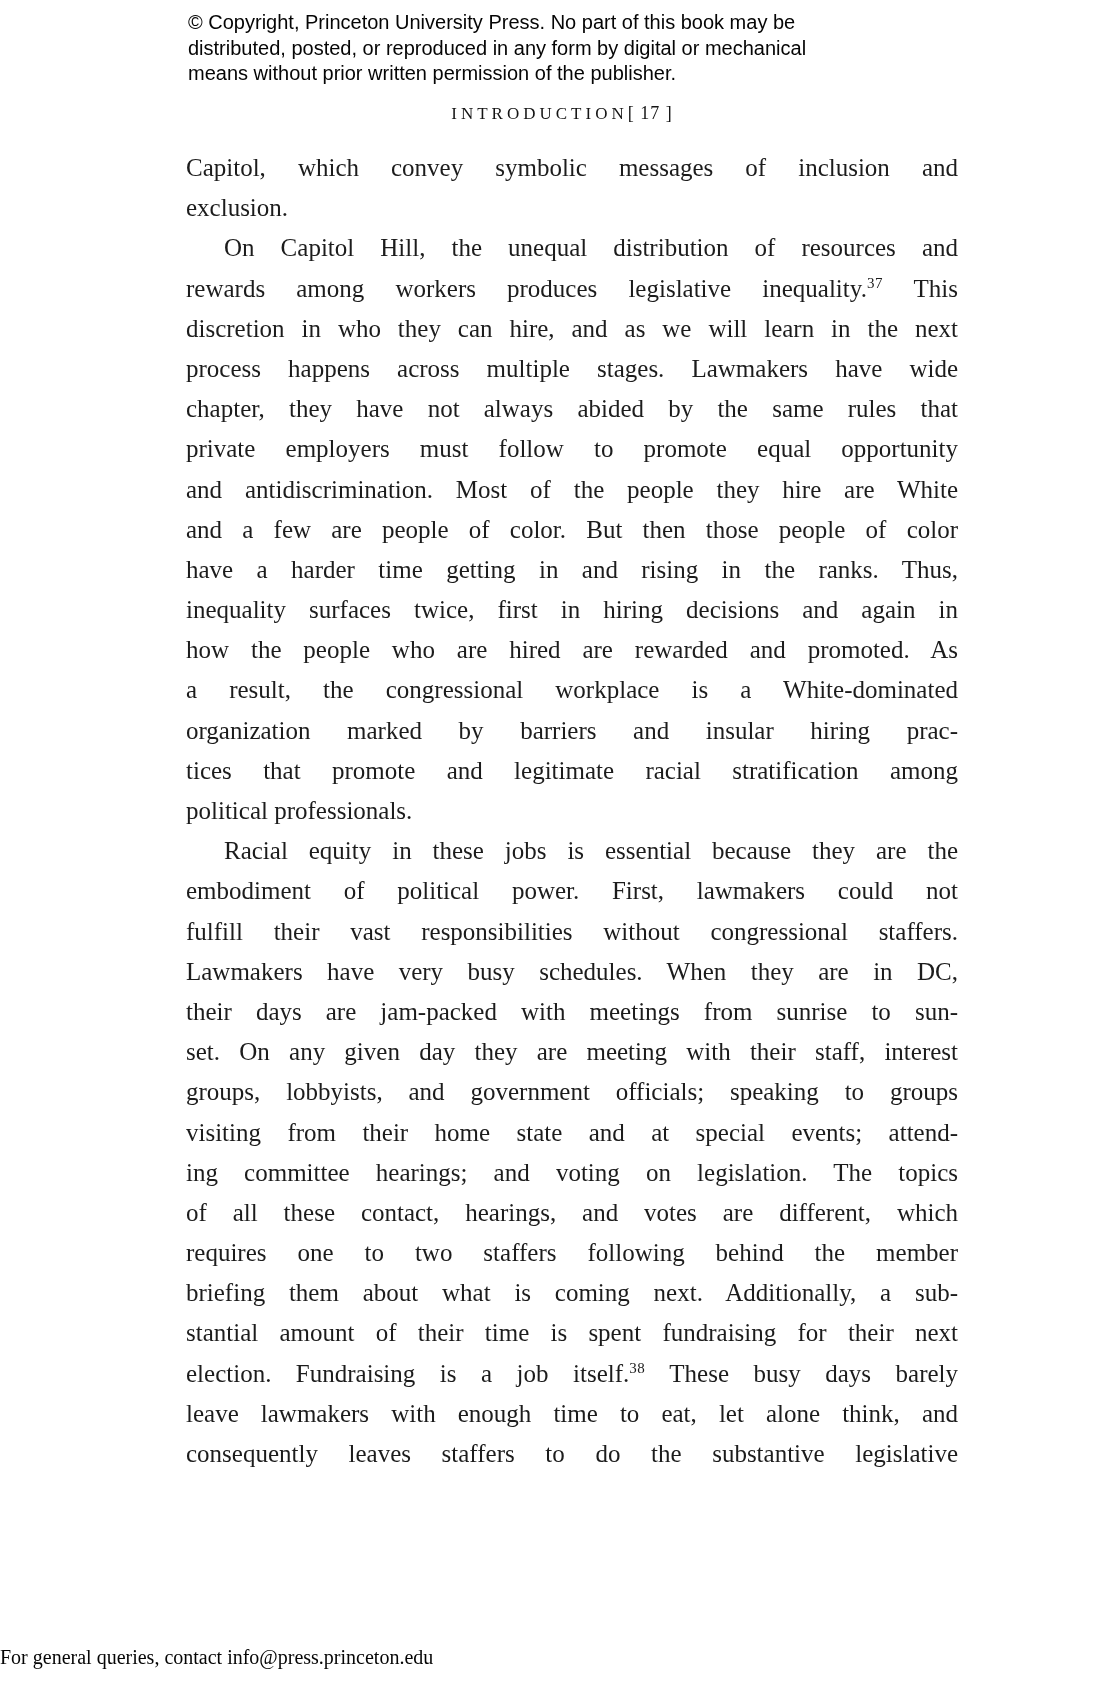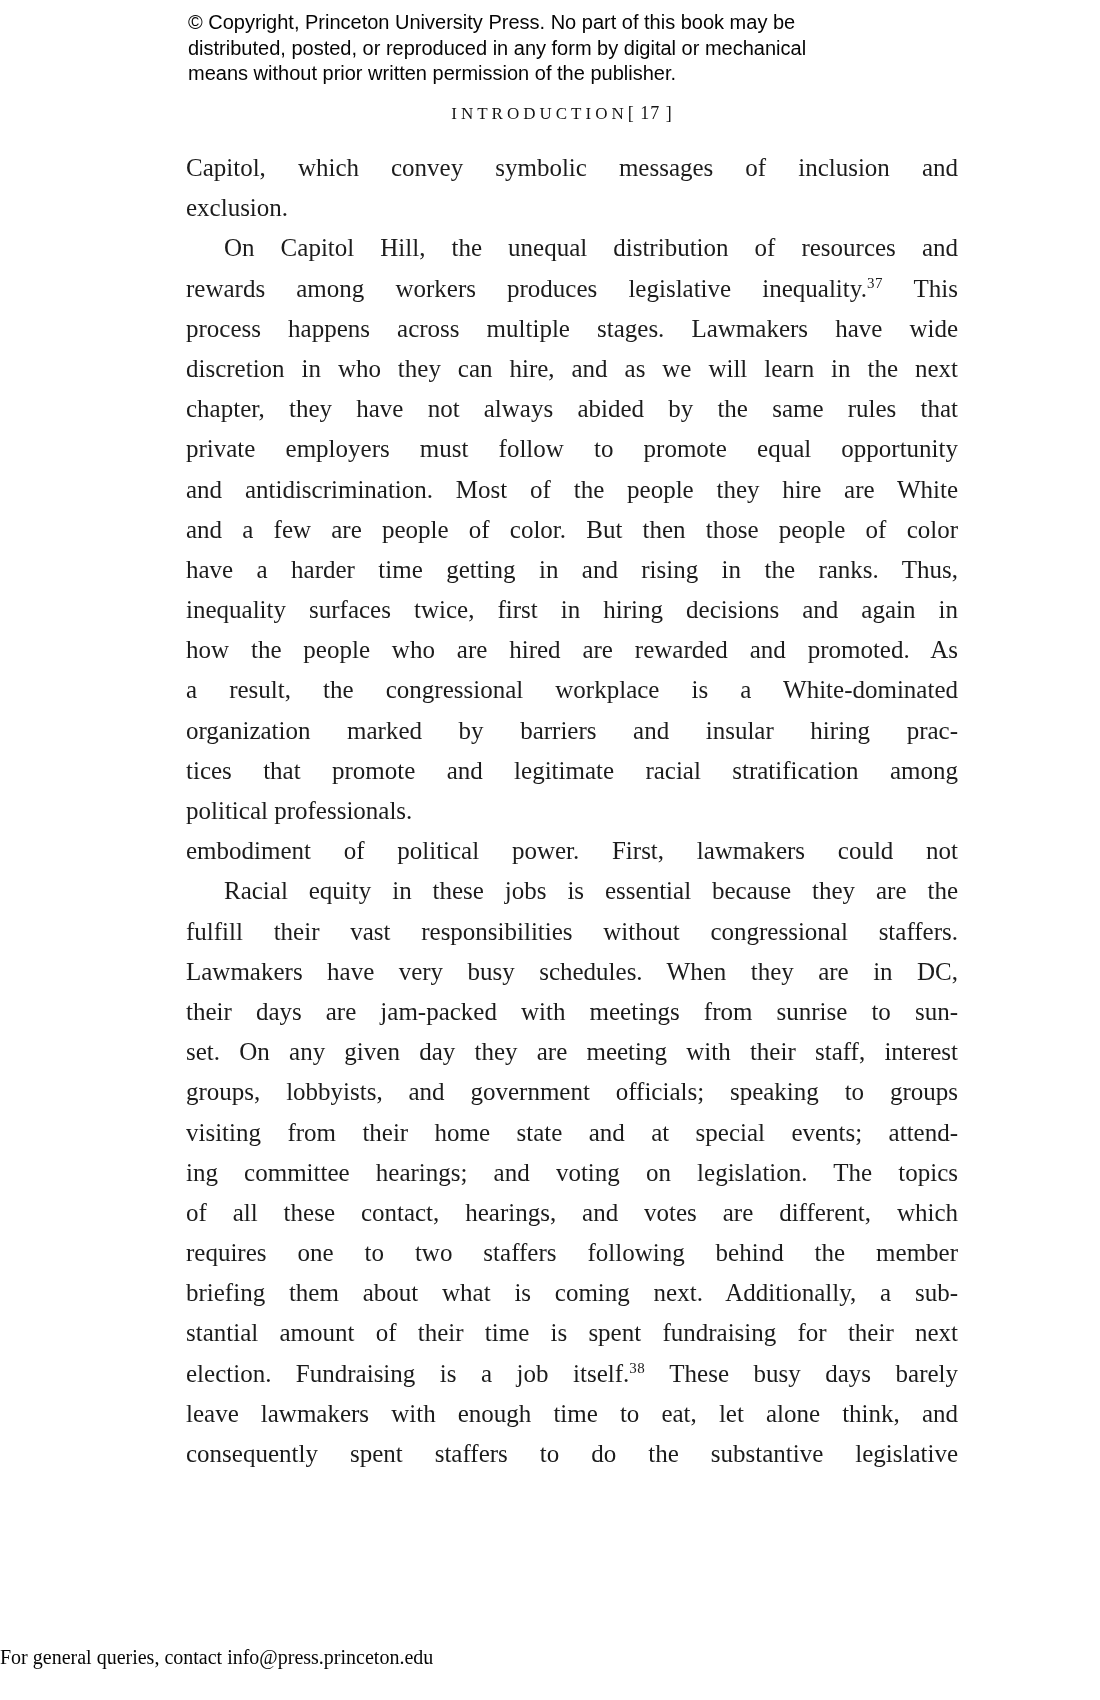--- a/index.html
+++ b/index.html
@@ -105,49 +105,49 @@
   </div>
 
   <div class="body-text">
       <div class="paragraph">
         <div class="body-line">Capitol, which convey symbolic messages of inclusion and</div>
         <div class="body-line final-line">exclusion.</div>
       </div>
       <div class="paragraph">
         <div class="body-line indented">On Capitol Hill, the unequal distribution of resources and</div>
         <div class="body-line">rewards among workers produces legislative inequality.<sup>37</sup> This</div>
+        <div class="body-line">discretion in who they can hire, and as we will learn in the next</div>
         <div class="body-line">process happens across multiple stages. Lawmakers have wide</div>
-        <div class="body-line">discretion in who they can hire, and as we will learn in the next</div>
         <div class="body-line">chapter, they have not always abided by the same rules that</div>
         <div class="body-line">private employers must follow to promote equal opportunity</div>
         <div class="body-line">and antidiscrimination. Most of the people they hire are White</div>
         <div class="body-line">and a few are people of color. But then those people of color</div>
         <div class="body-line">have a harder time getting in and rising in the ranks. Thus,</div>
         <div class="body-line">inequality surfaces twice, first in hiring decisions and again in</div>
         <div class="body-line">how the people who are hired are rewarded and promoted. As</div>
         <div class="body-line">a result, the congressional workplace is a White-dominated</div>
         <div class="body-line">organization marked by barriers and insular hiring prac-</div>
         <div class="body-line">tices that promote and legitimate racial stratification among</div>
         <div class="body-line final-line">political professionals.</div>
       </div>
       <div class="paragraph">
+        <div class="body-line indented">Racial equity in these jobs is essential because they are the</div>
         <div class="body-line">embodiment of political power. First, lawmakers could not</div>
-        <div class="body-line indented">Racial equity in these jobs is essential because they are the</div>
         <div class="body-line">fulfill their vast responsibilities without congressional staffers.</div>
         <div class="body-line">Lawmakers have very busy schedules. When they are in DC,</div>
         <div class="body-line">their days are jam-packed with meetings from sunrise to sun-</div>
         <div class="body-line">set. On any given day they are meeting with their staff, interest</div>
         <div class="body-line">groups, lobbyists, and government officials; speaking to groups</div>
         <div class="body-line">visiting from their home state and at special events; attend-</div>
         <div class="body-line">ing committee hearings; and voting on legislation. The topics</div>
         <div class="body-line">of all these contact, hearings, and votes are different, which</div>
         <div class="body-line">requires one to two staffers following behind the member</div>
         <div class="body-line">briefing them about what is coming next. Additionally, a sub-</div>
         <div class="body-line">stantial amount of their time is spent fundraising for their next</div>
         <div class="body-line">election. Fundraising is a job itself.<sup>38</sup> These busy days barely</div>
         <div class="body-line">leave lawmakers with enough time to eat, let alone think, and</div>
-        <div class="body-line">consequently spent staffers to do the substantive legislative</div>
+        <div class="body-line">consequently leaves staffers to do the substantive legislative</div>
       </div>
     </div>
 
   <div class="footer">For general queries, contact info@press.princeton.edu</div>
 
 </div>
 
 </body></html>

